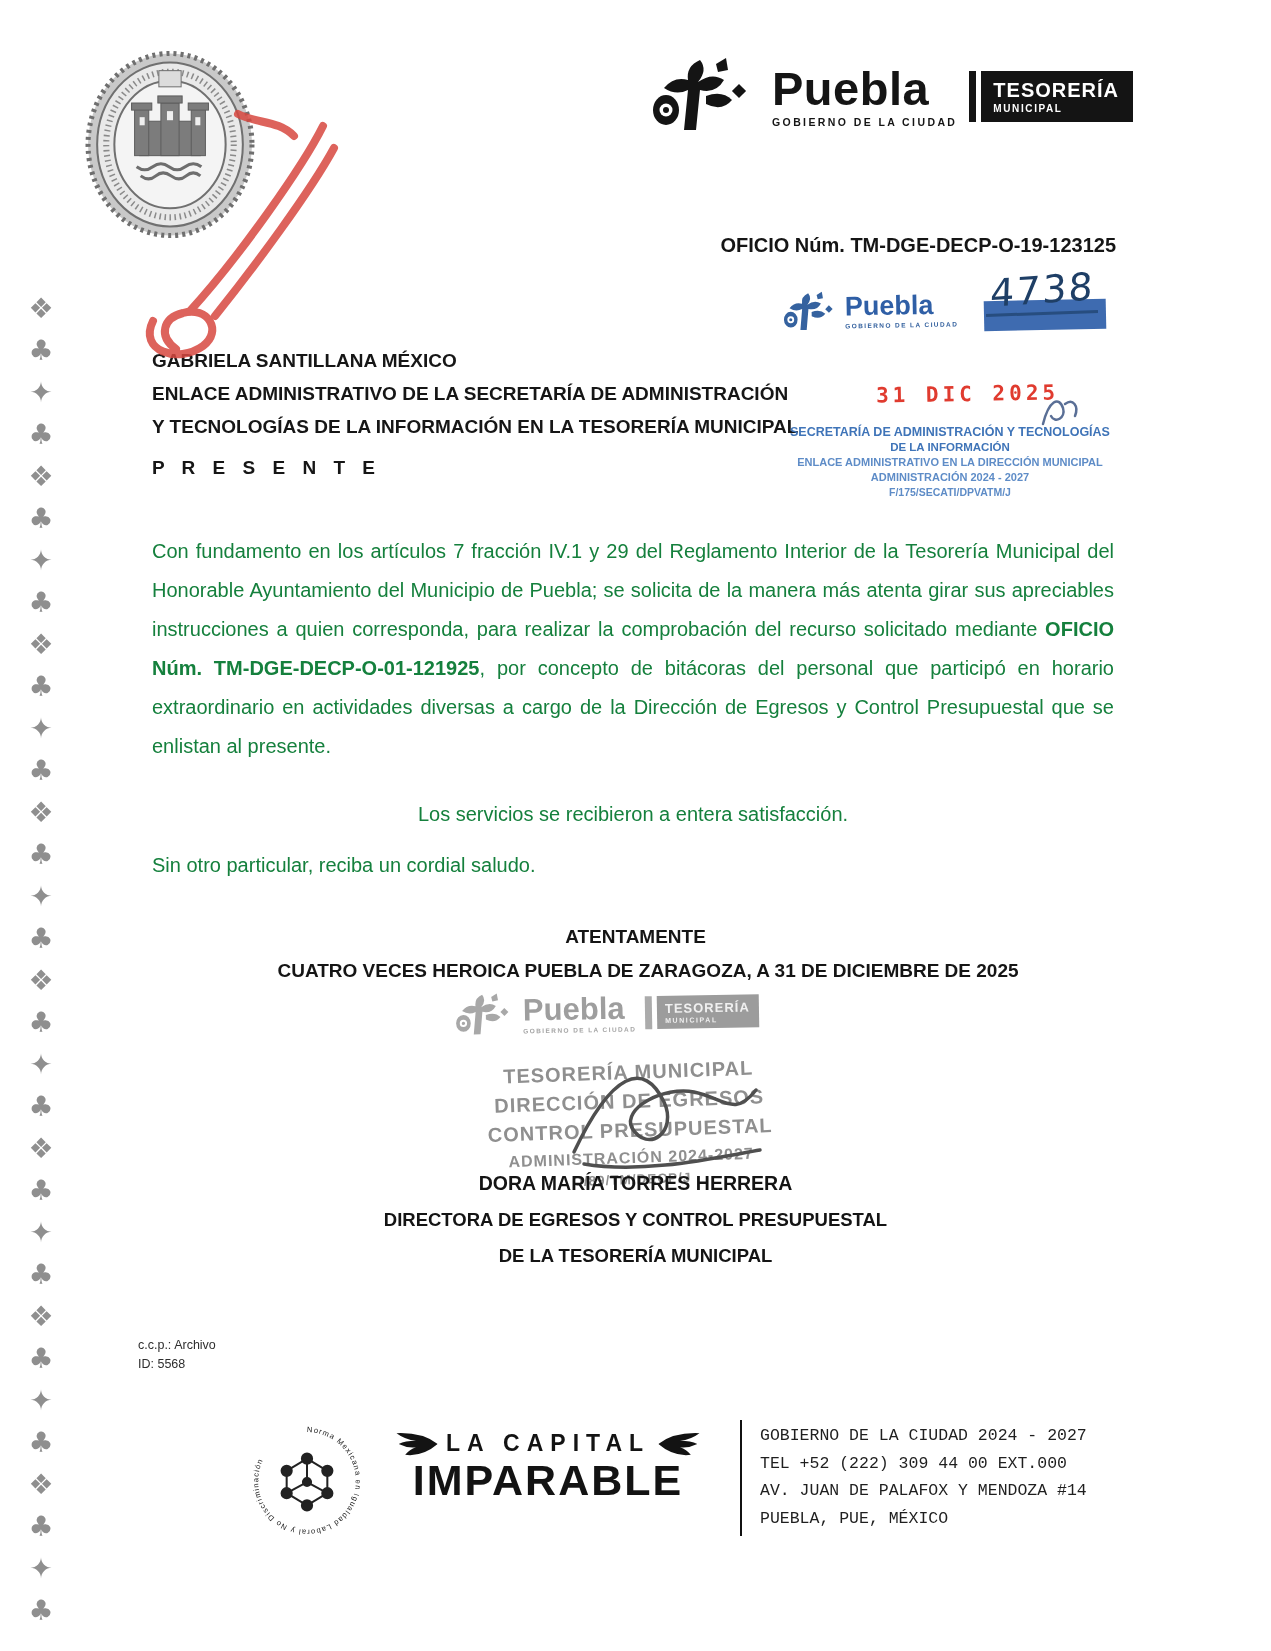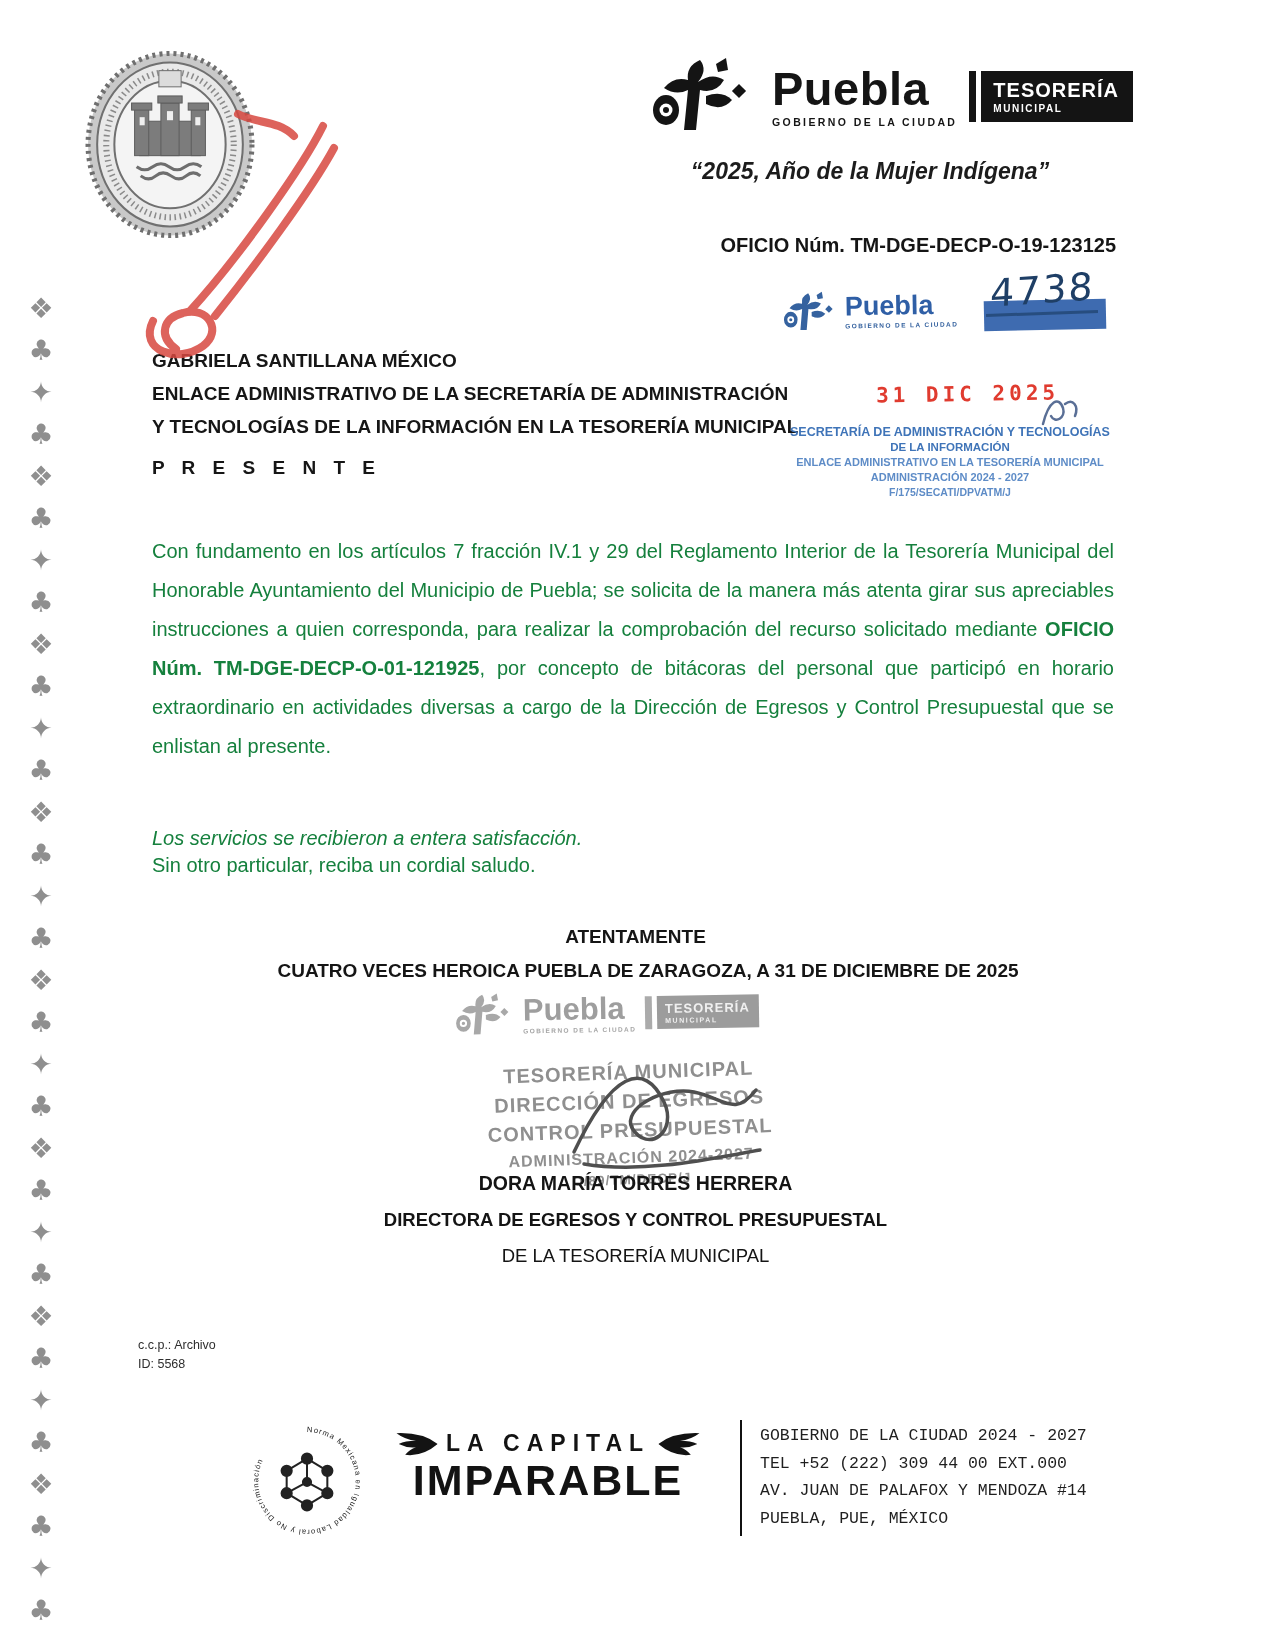--- a/index.html
+++ b/index.html
@@ -60,21 +60,21 @@
   .rl4{font-size:10.5px;font-weight:600;color:#5e8cc7;line-height:15px;}
 
   
   .addr{left:152px;top:344px;width:700px;}
   .addr div{font-weight:800;font-size:19px;line-height:33px;color:#161616;}
   .addr .present{font-weight:700;letter-spacing:6px;margin-top:8px;}
 
   
   .body-p{left:152px;width:962px;font-size:20px;line-height:39px;color:#15803d;text-align:justify;}
   .p1{top:512px;}
-  .p2{top:799px;text-align:left;font-style:italic;}
+  .p2{top:775px;text-align:center;}
   .p3{top:826px;text-align:left;}
   .bold{font-weight:700;}
 
   .atent{top:926px;font-weight:700;font-size:19px;color:#151515;}
   .placedate{top:960px;font-weight:800;font-size:19px;color:#151515;margin-left:25px;}
 
   
   .gstamp-logo{left:452px;top:990px;display:flex;align-items:center;gap:9px;color:#a8a8a8;transform:rotate(-1deg);z-index:1;}
   .gstamp-logo .brand-name{font-size:31px;color:#9e9e9e;}
   .gstamp-logo .brand-sub{font-size:6.5px;color:#a5a5a5;letter-spacing:1.4px;margin-top:2px;}
@@ -84,21 +84,21 @@
   .gbadge .badge-l2{font-size:7px;margin-top:2px;}
   .gstamp-lines{left:430px;top:1058px;width:400px;text-align:center;color:#8f8f8f;
     transform:rotate(-2deg);letter-spacing:1px;z-index:1;}
   .gl-big{font-size:20px;font-weight:600;line-height:29px;}
   .gl-med{font-size:16px;font-weight:600;line-height:25px;}
   .gl-sm{font-size:13.5px;font-weight:600;line-height:20px;}
   .sig-scribble{left:552px;top:1032px;width:235px;height:152px;z-index:2;}
 
   .signer-name{top:1172px;font-weight:800;font-size:19.5px;color:#141414;z-index:3;}
   .signer-t1{top:1209px;font-weight:800;font-size:18.5px;color:#141414;}
-  .signer-t2{top:1245px;font-weight:400;font-size:18.5px;color:#141414;}
+  .signer-t2{top:1245px;font-weight:700;font-size:18.5px;color:#141414;}
 
   
   .ccp{left:138px;top:1336px;font-size:12.5px;color:#2e2e2e;line-height:19px;}
   .igualdad{left:246px;top:1420px;width:122px;height:122px;}
   .capital{left:392px;top:1430px;width:312px;display:flex;flex-direction:column;align-items:center;}
   .cap-row{display:flex;align-items:center;gap:8px;}
   .cap-l1{font-weight:800;font-size:23px;letter-spacing:7px;color:#131313;}
   .cap-l2{font-weight:900;font-size:43px;letter-spacing:2px;color:#131313;line-height:46px;}
   .wing{width:44px;height:26px;}
   .divider{left:740px;top:1420px;width:2px;height:116px;background:#111;}
@@ -210,21 +210,20 @@
     </div>
     <div class="badge-wrap">
       <div class="badge-bar"></div>
       <div class="badge-box">
         <div class="badge-l1">TESORERÍA</div>
         <div class="badge-l2">MUNICIPAL</div>
       </div>
     </div>
   </div>
 
-  <div class="abs slogan">“2025, Año de la Mujer Indígena”</div>
   <div class="abs oficio-num">OFICIO Núm. TM-DGE-DECP-O-19-123125</div>
 
   <div class="abs rstamp-logo">
     <svg class="pm" width="58" height="42">
         <use href="#pmark"></use>
       </svg>
     <div class="brand-col">
       <div class="brand-name">Puebla</div>
       <div class="brand-sub">GOBIERNO DE LA CIUDAD</div>
     </div>
@@ -232,21 +231,21 @@
   <div class="abs rstamp-bar"></div>
   <div class="abs folio">4738</div>
   <div class="abs folio-line"></div>
   <div class="abs date-stamp">31 DIC 2025</div>
   <svg class="abs paraph" viewBox="0 0 48 42">
     <path d="M8 34 C 14 10, 24 6, 28 18 C 31 28, 20 34, 16 26 M30 14 C 38 8, 44 16, 40 26" fill="none" stroke="#5a6f96" stroke-width="2.5" stroke-linecap="round"></path>
   </svg>
   <div class="abs rstamp-lines">
     <div class="rl0">SECRETARÍA DE ADMINISTRACIÓN Y TECNOLOGÍAS</div>
     <div class="rl1">DE LA INFORMACIÓN</div>
-    <div class="rl2">ENLACE ADMINISTRATIVO EN LA TESORERÍA MUNICIPAL</div>
+    <div class="rl2">ENLACE ADMINISTRATIVO EN LA DIRECCIÓN MUNICIPAL</div>
     <div class="rl3">ADMINISTRACIÓN 2024 - 2027</div>
     <div class="rl4">F/175/SECATI/DPVATM/J</div>
   </div>
 
   <div class="abs addr">
     <div>GABRIELA SANTILLANA MÉXICO</div>
     <div>ENLACE ADMINISTRATIVO DE LA SECRETARÍA DE ADMINISTRACIÓN</div>
     <div>Y TECNOLOGÍAS DE LA INFORMACIÓN EN LA TESORERÍA MUNICIPAL</div>
     <div class="present">P R E S E N T E</div>
   </div>

